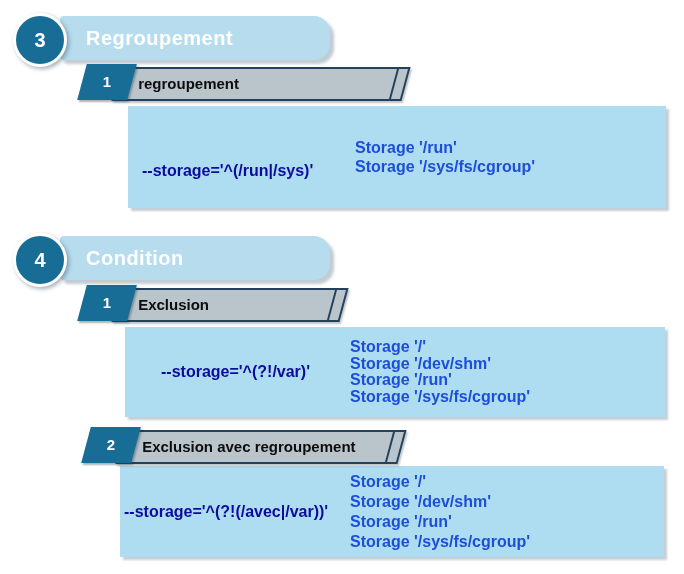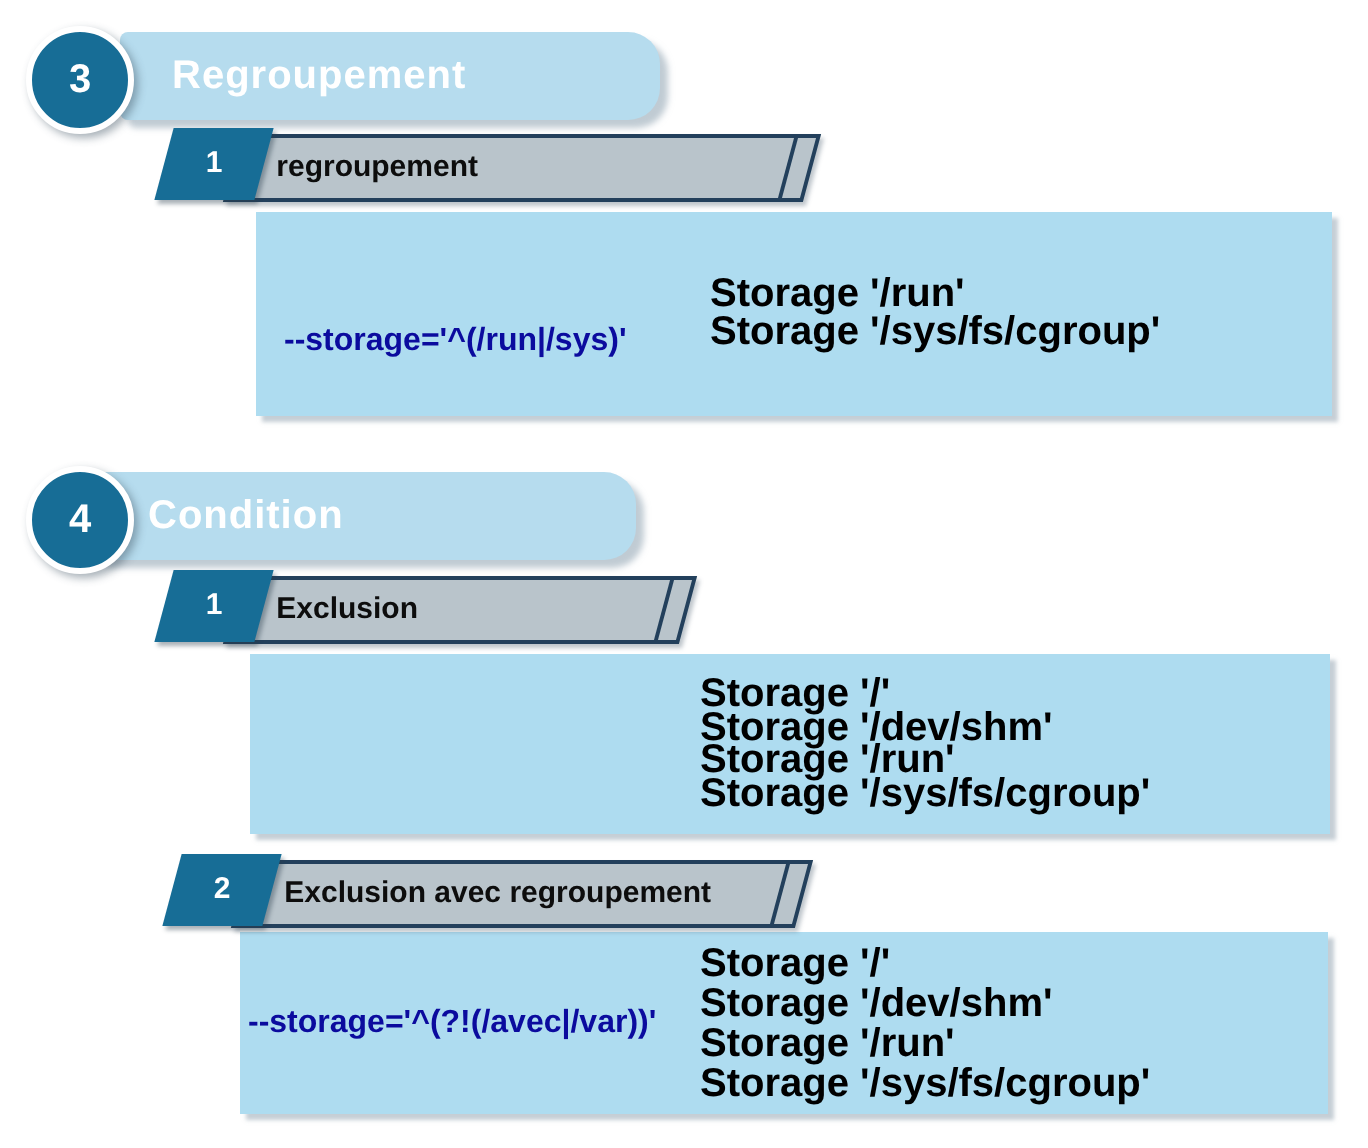--- a/index.html
+++ b/index.html
@@ -65,21 +65,21 @@
     position:absolute;background:#aedcf0;
     box-shadow:3px 3px 2px rgba(150,165,178,0.55);
     z-index:1;
   }
   .cmd{
     position:absolute;top:0;bottom:0;display:flex;align-items:center;
     color:#0b0b9e;font-weight:bold;font-size:16px;white-space:nowrap;
   }
   .outs{
     position:absolute;top:50%;transform:translateY(-50%);
-    color:#000000;font-weight:bold;font-size:20px;white-space:nowrap;
+    color:#1d4ed8;font-weight:bold;font-size:16px;white-space:nowrap;
   }
 </style>
 </head>
 <body>
 
 <div class="banner abs" style="left:60px;top:16px;width:270px;">
   <span class="banner-title">Regroupement</span>
 </div>
 <div class="circle abs" style="left:13px;top:13px;">
   <span>3</span>
@@ -94,36 +94,37 @@
 </div>
 
 <div class="cbox" style="left:128px;top:106px;width:538px;height:102px;">
   <div class="cmd" style="left:14px;margin-top:28px;">--storage='^(/run|/sys)'</div>
   <div class="outs" style="left:227px;line-height:19px;">
     <div>Storage '/run'</div>
     <div>Storage '/sys/fs/cgroup'</div>
   </div>
 </div>
 
-<div class="banner abs" style="left:48px;top:236px;width:270px;">
+<div class="banner abs" style="left:60px;top:236px;width:270px;">
   <span class="banner-title">Condition</span>
 </div>
 <div class="circle abs" style="left:13px;top:233px;">
   <span>4</span>
 </div>
 
 <div class="marker" style="left:82px;top:285px;">
   <div class="marker-bg"></div>
   <div class="marker-num">1</div>
 </div>
 <div class="plabel" style="left:116px;top:288px;width:224px;">
   <span class="plabel-text">Exclusion</span>
 </div>
 
 <div class="cbox" style="left:125px;top:327px;width:540px;height:90px;">
+  <div class="cmd" style="left:36px;">--storage='^(?!/var)'</div>
   <div class="outs" style="left:225px;line-height:16.5px;">
     <div>Storage '/'</div>
     <div>Storage '/dev/shm'</div>
     <div>Storage '/run'</div>
     <div>Storage '/sys/fs/cgroup'</div>
   </div>
 </div>
 
 <div class="marker" style="left:86px;top:427px;">
   <div class="marker-bg"></div>

